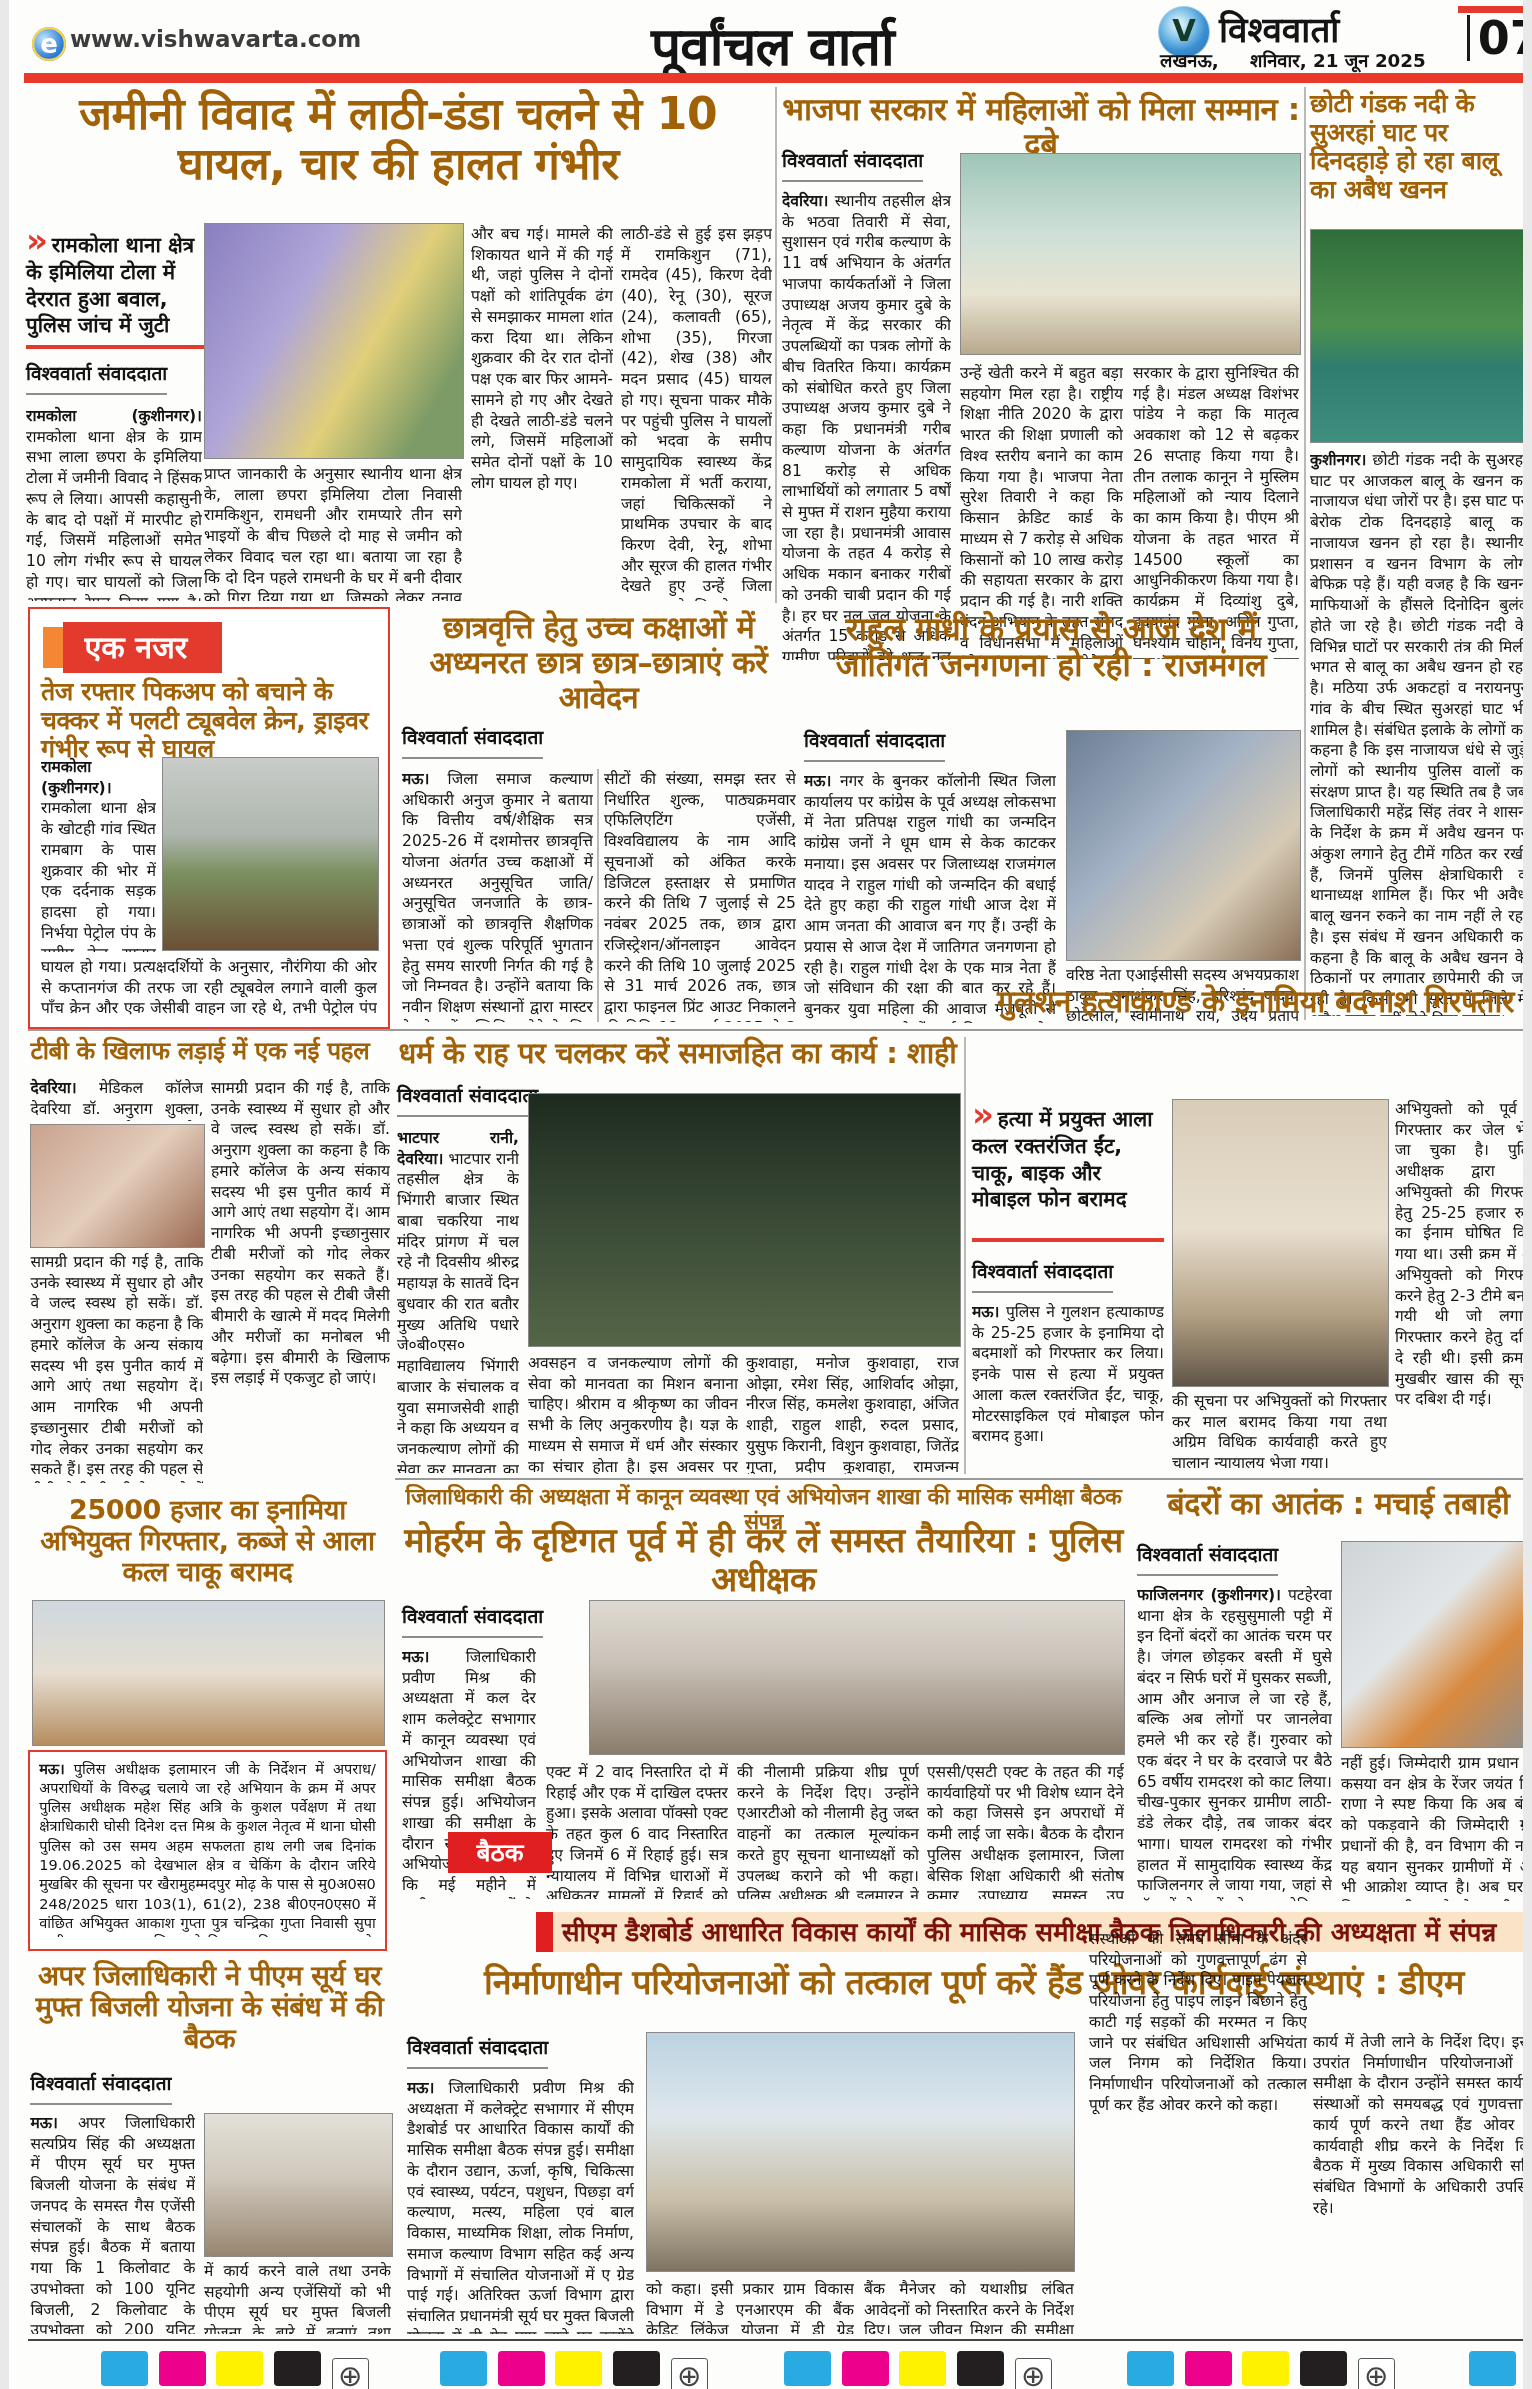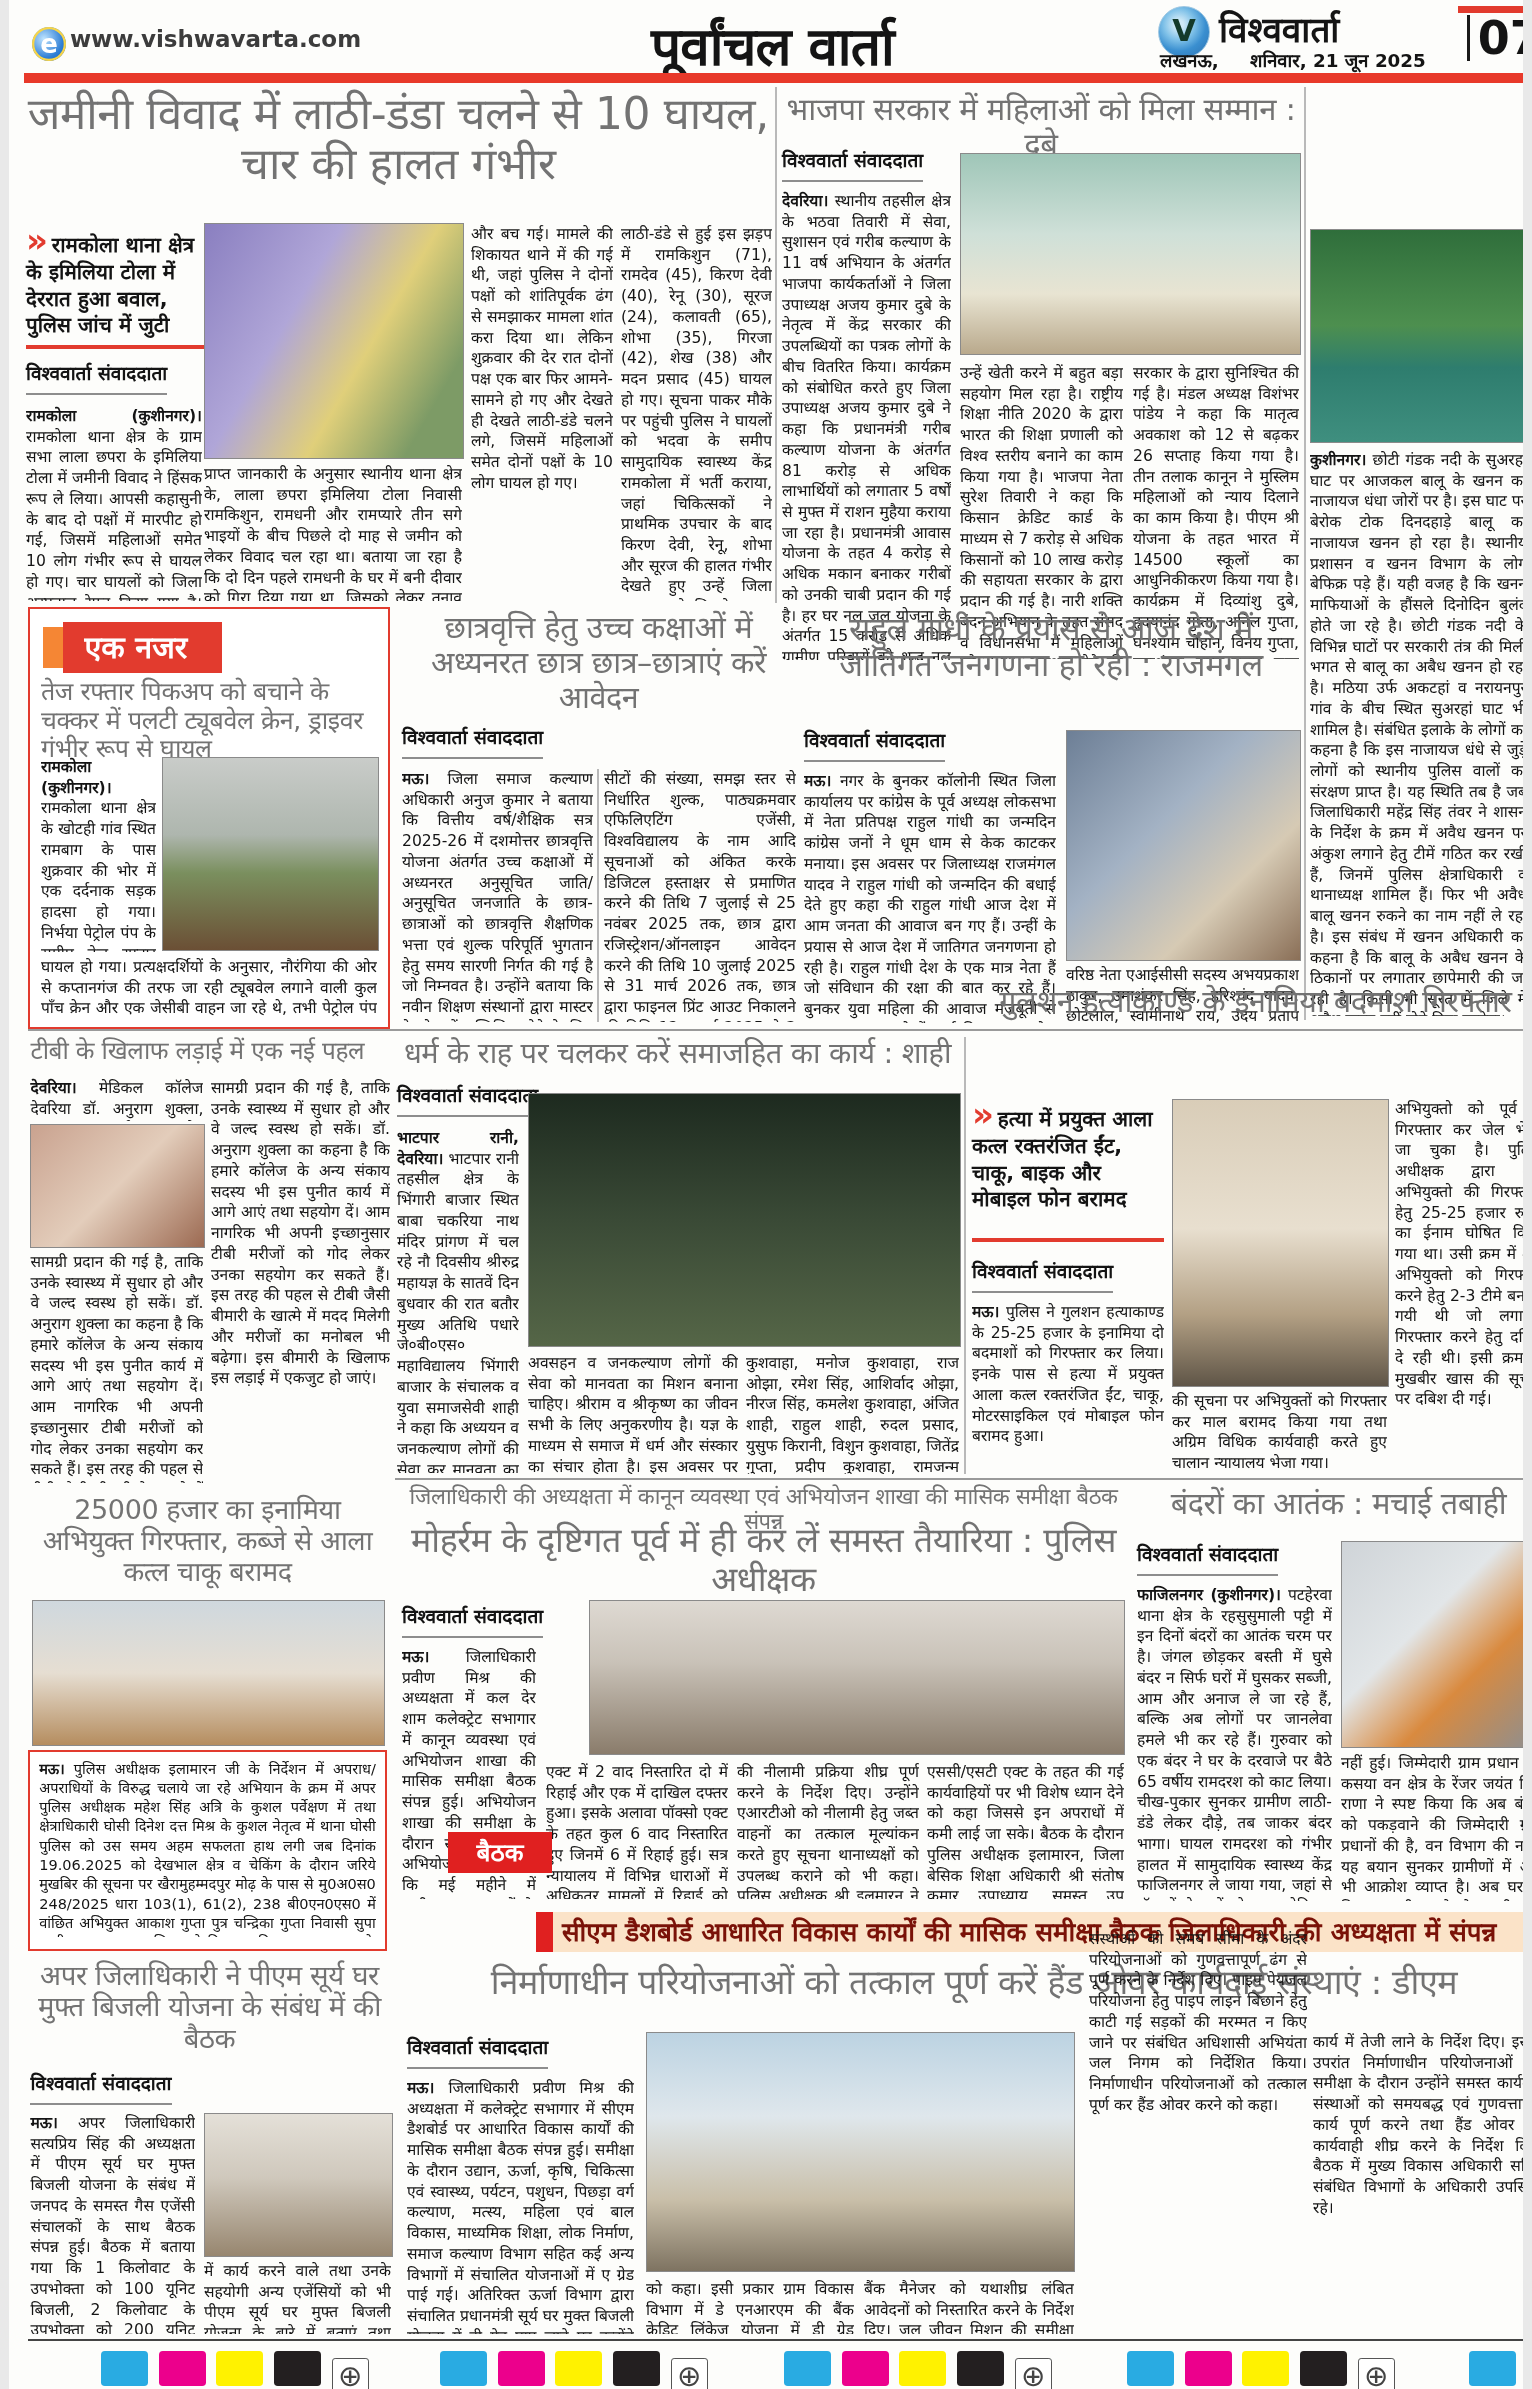--- a/index.html
+++ b/index.html
@@ -1,19 +1,19 @@
 <!DOCTYPE html>
 <html style="font-size:12.2px"><head>
 <meta charset="utf-8">
 <style>
   html,body{margin:0;padding:0;background:#e9e9e9;}
   #page{position:relative;width:1514px;height:2389px;background:#fdfdfb;margin:0 auto;
         font-family:"DejaVu Sans",sans-serif;color:#141414;overflow:hidden;}
   .abs{position:absolute;}
-  .hl{font-weight:normal;color:#737373;text-align:center;line-height:1.14;letter-spacing:-0.4px;}
+  .hl{font-weight:bold;color:#a16207;text-align:center;line-height:1.14;letter-spacing:-0.4px;}
   .hl-left{text-align:left;}
   .byline{font-weight:bold;font-size:19px;border-bottom:2.3px solid #8d8d8d;display:inline-block;padding-bottom:7px;}
   .col{font-size:15.6px;line-height:1.33;text-align:justify;overflow:hidden;}
   .col .dl{font-weight:bold;}
   .kicker{font-weight:bold;font-size:20.6px;line-height:1.3;}
   .quote{color:#e23b2e;font-weight:bold;font-size:34px;line-height:0.8;}
   .redrule{background:#e23b2e;height:3.8px;}
   .photo{border:0.8px solid #8a8a8a;}
   .vline{background:#b9b9b9;width:1.5px;}
   .hline{background:#9a9a9a;height:1.5px;}
@@ -84,20 +84,21 @@
   <div class="abs byline" style="left:773px;top:147px;">विश्ववार्ता संवाददाता</div>
   <p class="abs col" style="left:773px;top:191px;width:169px;height:469px;margin:0;">
     <b class="dl">देवरिया।</b>
     <span>स्थानीय तहसील क्षेत्र के भठवा तिवारी में सेवा, सुशासन एवं गरीब कल्याण के 11 वर्ष अभियान के अंतर्गत भाजपा कार्यकर्ताओं ने जिला उपाध्यक्ष अजय कुमार दुबे के नेतृत्व में केंद्र सरकार की उपलब्धियों का पत्रक लोगों के बीच वितरित किया। कार्यक्रम को संबोधित करते हुए जिला उपाध्यक्ष अजय कुमार दुबे ने कहा कि प्रधानमंत्री गरीब कल्याण योजना के अंतर्गत 81 करोड़ से अधिक लाभार्थियों को लगातार 5 वर्षों से मुफ्त में राशन मुहैया कराया जा रहा है। प्रधानमंत्री आवास योजना के तहत 4 करोड़ से अधिक मकान बनाकर गरीबों को उनकी चाबी प्रदान की गई है। हर घर नल जल योजना के अंतर्गत 15 करोड़ से अधिक ग्रामीण परिवारों को शुद्ध नल से जल उपलब्ध कराया जा रहा है। उन्होंने कहा कि पीएम किसान सम्मान निधि से किसानों को हर वर्ष 6000 की सहायता मिल रही है जिससे</span>
   </p>
   <div class="abs photo" style="left:951px;top:153px;width:339px;height:200px;background:linear-gradient(180deg,#9fc6b8,#cfe0d8 40%,#e8e4d2 70%,#b9a98c);"></div>
   <p class="abs col" style="left:951px;top:363px;width:163px;height:296px;margin:0;">उन्हें खेती करने में बहुत बड़ा सहयोग मिल रहा है। राष्ट्रीय शिक्षा नीति 2020 के द्वारा भारत की शिक्षा प्रणाली को विश्व स्तरीय बनाने का काम किया गया है। भाजपा नेता सुरेश तिवारी ने कहा कि किसान क्रेडिट कार्ड के माध्यम से 7 करोड़ से अधिक किसानों को 10 लाख करोड़ की सहायता सरकार के द्वारा प्रदान की गई है। नारी शक्ति बंदन अभियान के तहत संसद व विधानसभा में महिलाओं को 33% आरक्षण देने की व्यवस्था केंद्र</p>
   <p class="abs col" style="left:1124px;top:363px;width:166px;height:296px;margin:0;">सरकार के द्वारा सुनिश्चित की गई है। मंडल अध्यक्ष विशंभर पांडेय ने कहा कि मातृत्व अवकाश को 12 से बढ़कर 26 सप्ताह किया गया है। तीन तलाक कानून ने मुस्लिम महिलाओं को न्याय दिलाने का काम किया है। पीएम श्री योजना के तहत भारत में 14500 स्कूलों का आधुनिकीकरण किया गया है। कार्यक्रम में दिव्यांशु दुबे, हृदयानंद गुप्ता, अनिल गुप्ता, घनश्याम चौहान, विनय गुप्ता, उमाशंकर, कृष्ण प्रताप, लाल बाबू आदि उपस्थित थे।</p>
   <div class="abs vline" style="left:1295px;top:87px;height:933px;"></div>
 
+  <div class="abs hl hl-left" style="left:1301px;top:90px;width:218px;font-size:25px;">छोटी गंडक नदी के सुअरहां घाट पर दिनदहाड़े हो रहा बालू का अबैध खनन</div>
   <div class="abs photo" style="left:1301px;top:229px;width:217px;height:212px;background:linear-gradient(180deg,#2f6e3b,#4d8f4f 45%,#2e7d6e 65%,#3f8f7f);"></div>
   <p class="abs col" style="left:1301px;top:450px;width:217px;height:566px;margin:0;">
     <b class="dl">कुशीनगर।</b>
     <span>छोटी गंडक नदी के सुअरहां घाट पर आजकल बालू के खनन का नाजायज धंधा जोरों पर है। इस घाट पर बेरोक टोक दिनदहाड़े बालू का नाजायज खनन हो रहा है। स्थानीय प्रशासन व खनन विभाग के लोग बेफिक्र पड़े हैं। यही वजह है कि खनन माफियाओं के हौंसले दिनोदिन बुलंद होते जा रहे है। छोटी गंडक नदी के विभिन्न घाटों पर सरकारी तंत्र की मिली भगत से बालू का अबैध खनन हो रहा है। मठिया उर्फ अकटहां व नरायनपुर गांव के बीच स्थित सुअरहां घाट भी शामिल है। संबंधित इलाके के लोगों का कहना है कि इस नाजायज धंधे से जुड़े लोगों को स्थानीय पुलिस वालों का संरक्षण प्राप्त है। यह स्थिति तब है जब जिलाधिकारी महेंद्र सिंह तंवर ने शासन के निर्देश के क्रम में अवैध खनन पर अंकुश लगाने हेतु टीमें गठित कर रखी हैं, जिनमें पुलिस क्षेत्राधिकारी व थानाध्यक्ष शामिल हैं। फिर भी अवैध बालू खनन रुकने का नाम नहीं ले रहा है। इस संबंध में खनन अधिकारी का कहना है कि बालू के अबैध खनन के ठिकानों पर लगातार छापेमारी की जा रही है। किसी भी सूरत में जिले में अवैध खनन नहीं होने दिया जायेगा।</span>
   </p>
 
   <div class="abs redbox" style="left:19px;top:607px;width:358px;height:418px;"></div>
   <div class="abs" style="left:34px;top:622px;">
     <span class="eknz-orange"></span><span class="eknz-red">एक नजर</span>
   </div>

